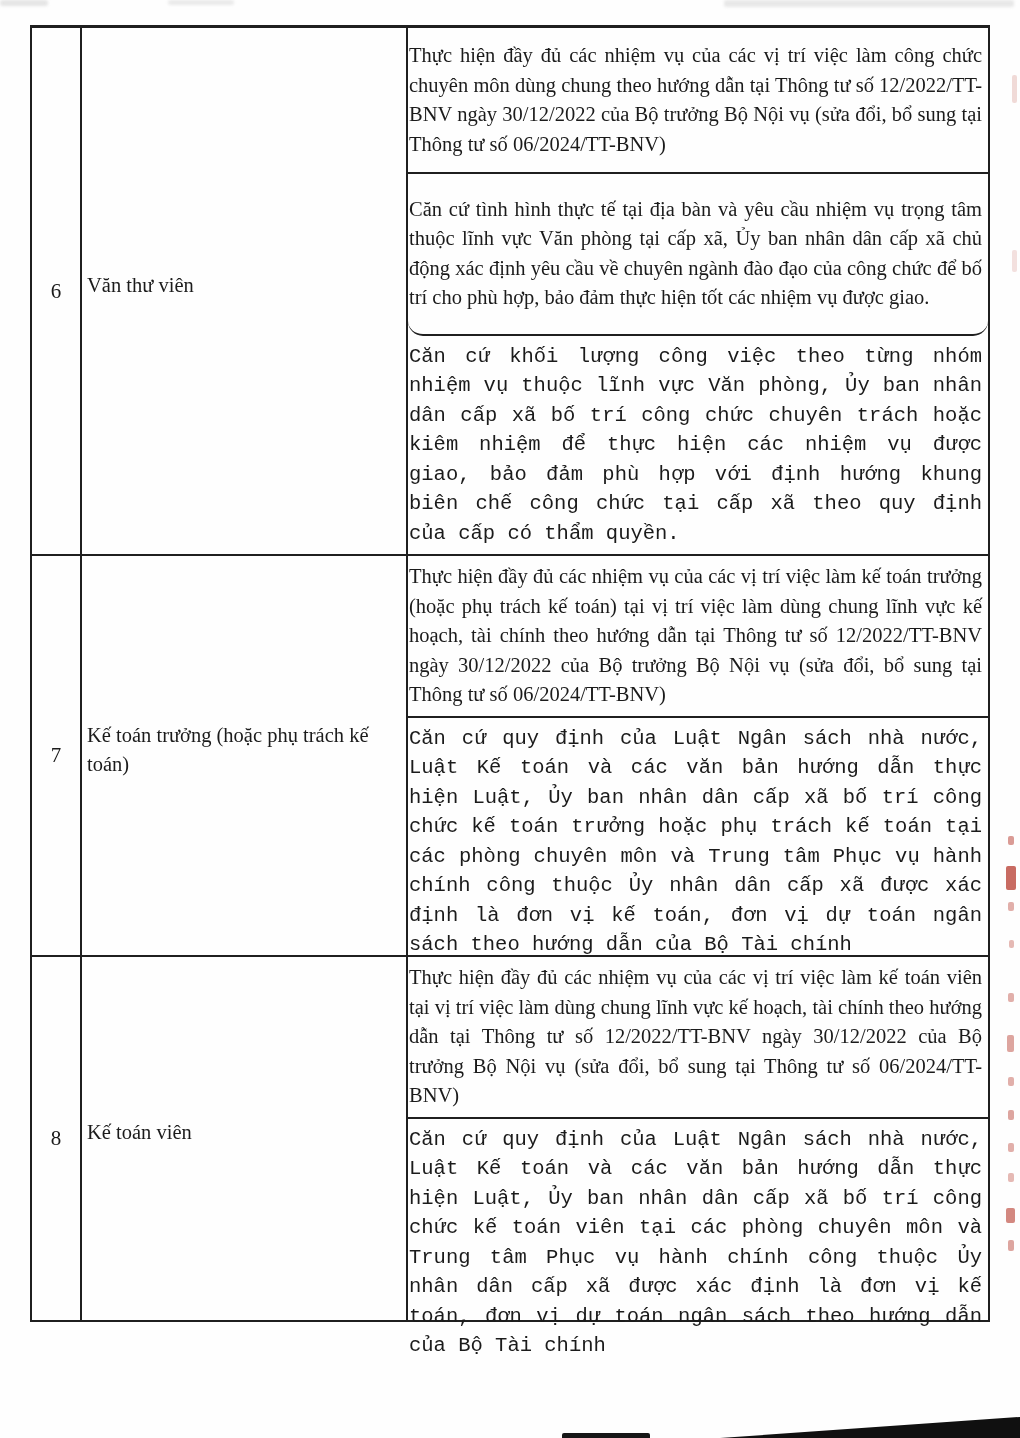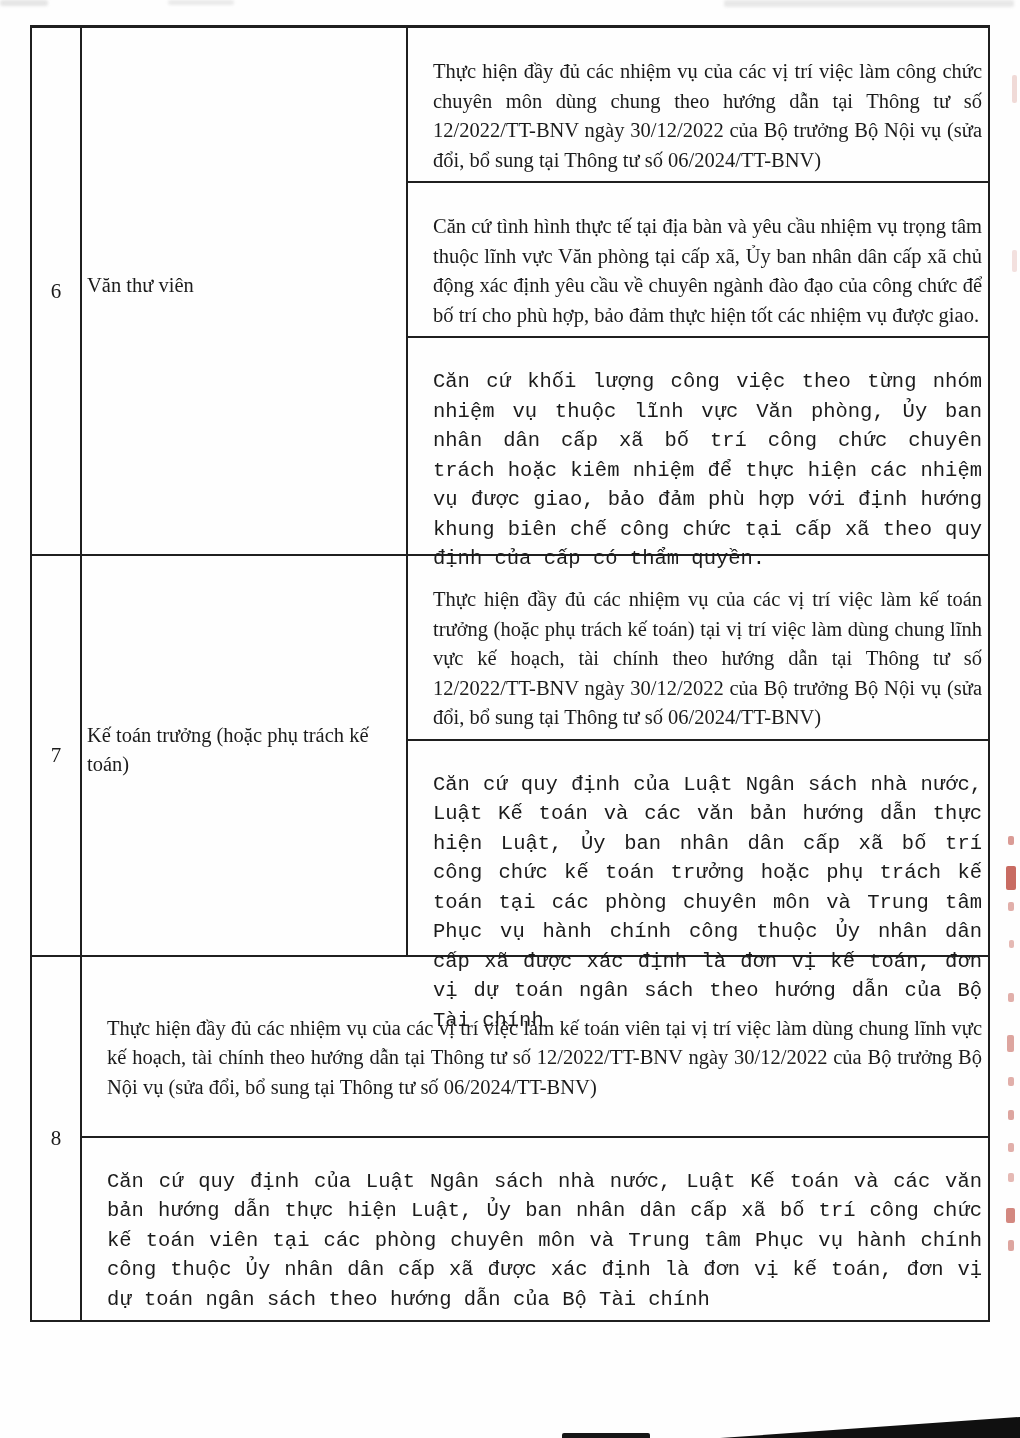--- a/index.html
+++ b/index.html
@@ -61,25 +61,24 @@
     flex: 1 1 auto;
     display: flex;
     flex-direction: column;
   }
   .sub-cell {
     box-sizing: border-box;
     border-bottom: 2px solid #1f1f1f;
     display: flex;
     flex-direction: column;
     justify-content: center;
-    padding: 6px 6px 6px 25px;
+    padding: 6px 6px 6px 1px;
     font-size: 20.5px;
     line-height: 29.5px;
     text-align: justify;
-    margin-top: 23px;
   }
   .sub-cell:last-child { border-bottom: none; font-family: Liberation Mono, monospace; }
   .sub-cell p { margin: 0; }
 
   
   .footer {
     position: absolute;
     left: 0;
     top: 1395px;
     width: 1000px;
@@ -136,21 +135,21 @@
       <div class="cell cell-num">
         <span>6</span>
       </div>
       <div class="cell cell-title">
         <span>Văn thư viên</span>
       </div>
       <div class="cell cell-desc">
         <div class="sub-cell" style="height:160px;">
           <p>Thực hiện đầy đủ các nhiệm vụ của các vị trí việc làm công chức chuyên môn dùng chung theo hướng dẫn tại Thông tư số 12/2022/TT-BNV ngày 30/12/2022 của Bộ trưởng Bộ Nội vụ (sửa đổi, bổ sung tại Thông tư số 06/2024/TT-BNV)</p>
         </div>
-        <div class="sub-cell" style="height:176px;">
+        <div class="sub-cell" style="height:176px;border-radius:15px;">
           <p>Căn cứ tình hình thực tế tại địa bàn và yêu cầu nhiệm vụ trọng tâm thuộc lĩnh vực Văn phòng tại cấp xã, Ủy ban nhân dân cấp xã chủ động xác định yêu cầu về chuyên ngành đào đạo của công chức để bố trí cho phù hợp, bảo đảm thực hiện tốt các nhiệm vụ được giao.</p>
         </div>
         <div class="sub-cell" style="flex:1;">
           <p>Căn cứ khối lượng công việc theo từng nhóm nhiệm vụ thuộc lĩnh vực Văn phòng, Ủy ban nhân dân cấp xã bố trí công chức chuyên trách hoặc kiêm nhiệm để thực hiện các nhiệm vụ được giao, bảo đảm phù hợp với định hướng khung biên chế công chức tại cấp xã theo quy định của cấp có thẩm quyền.</p>
         </div>
       </div>
     </div>
 
     <div class="trow" style="height:401px;">
       <div class="cell cell-num">
@@ -165,20 +164,23 @@
         </div>
         <div class="sub-cell" style="flex:1;">
           <p>Căn cứ quy định của Luật Ngân sách nhà nước, Luật Kế toán và các văn bản hướng dẫn thực hiện Luật, Ủy ban nhân dân cấp xã bố trí công chức kế toán trưởng hoặc phụ trách kế toán tại các phòng chuyên môn và Trung tâm Phục vụ hành chính công thuộc Ủy nhân dân cấp xã được xác định là đơn vị kế toán, đơn vị dự toán ngân sách theo hướng dẫn của Bộ Tài chính</p>
         </div>
       </div>
     </div>
 
     <div class="trow" style="height:363px;">
       <div class="cell cell-num">
         <span>8</span>
+      </div>
+      <div class="cell cell-title">
+        <span>Kế toán viên</span>
       </div>
       <div class="cell cell-desc">
         <div class="sub-cell" style="height:172px;">
           <p>Thực hiện đầy đủ các nhiệm vụ của các vị trí việc làm kế toán viên tại vị trí việc làm dùng chung lĩnh vực kế hoạch, tài chính theo hướng dẫn tại Thông tư số 12/2022/TT-BNV ngày 30/12/2022 của Bộ trưởng Bộ Nội vụ (sửa đổi, bổ sung tại Thông tư số 06/2024/TT-BNV)</p>
         </div>
         <div class="sub-cell" style="flex:1;">
           <p>Căn cứ quy định của Luật Ngân sách nhà nước, Luật Kế toán và các văn bản hướng dẫn thực hiện Luật, Ủy ban nhân dân cấp xã bố trí công chức kế toán viên tại các phòng chuyên môn và Trung tâm Phục vụ hành chính công thuộc Ủy nhân dân cấp xã được xác định là đơn vị kế toán, đơn vị dự toán ngân sách theo hướng dẫn của Bộ Tài chính</p>
         </div>
       </div>
     </div>

